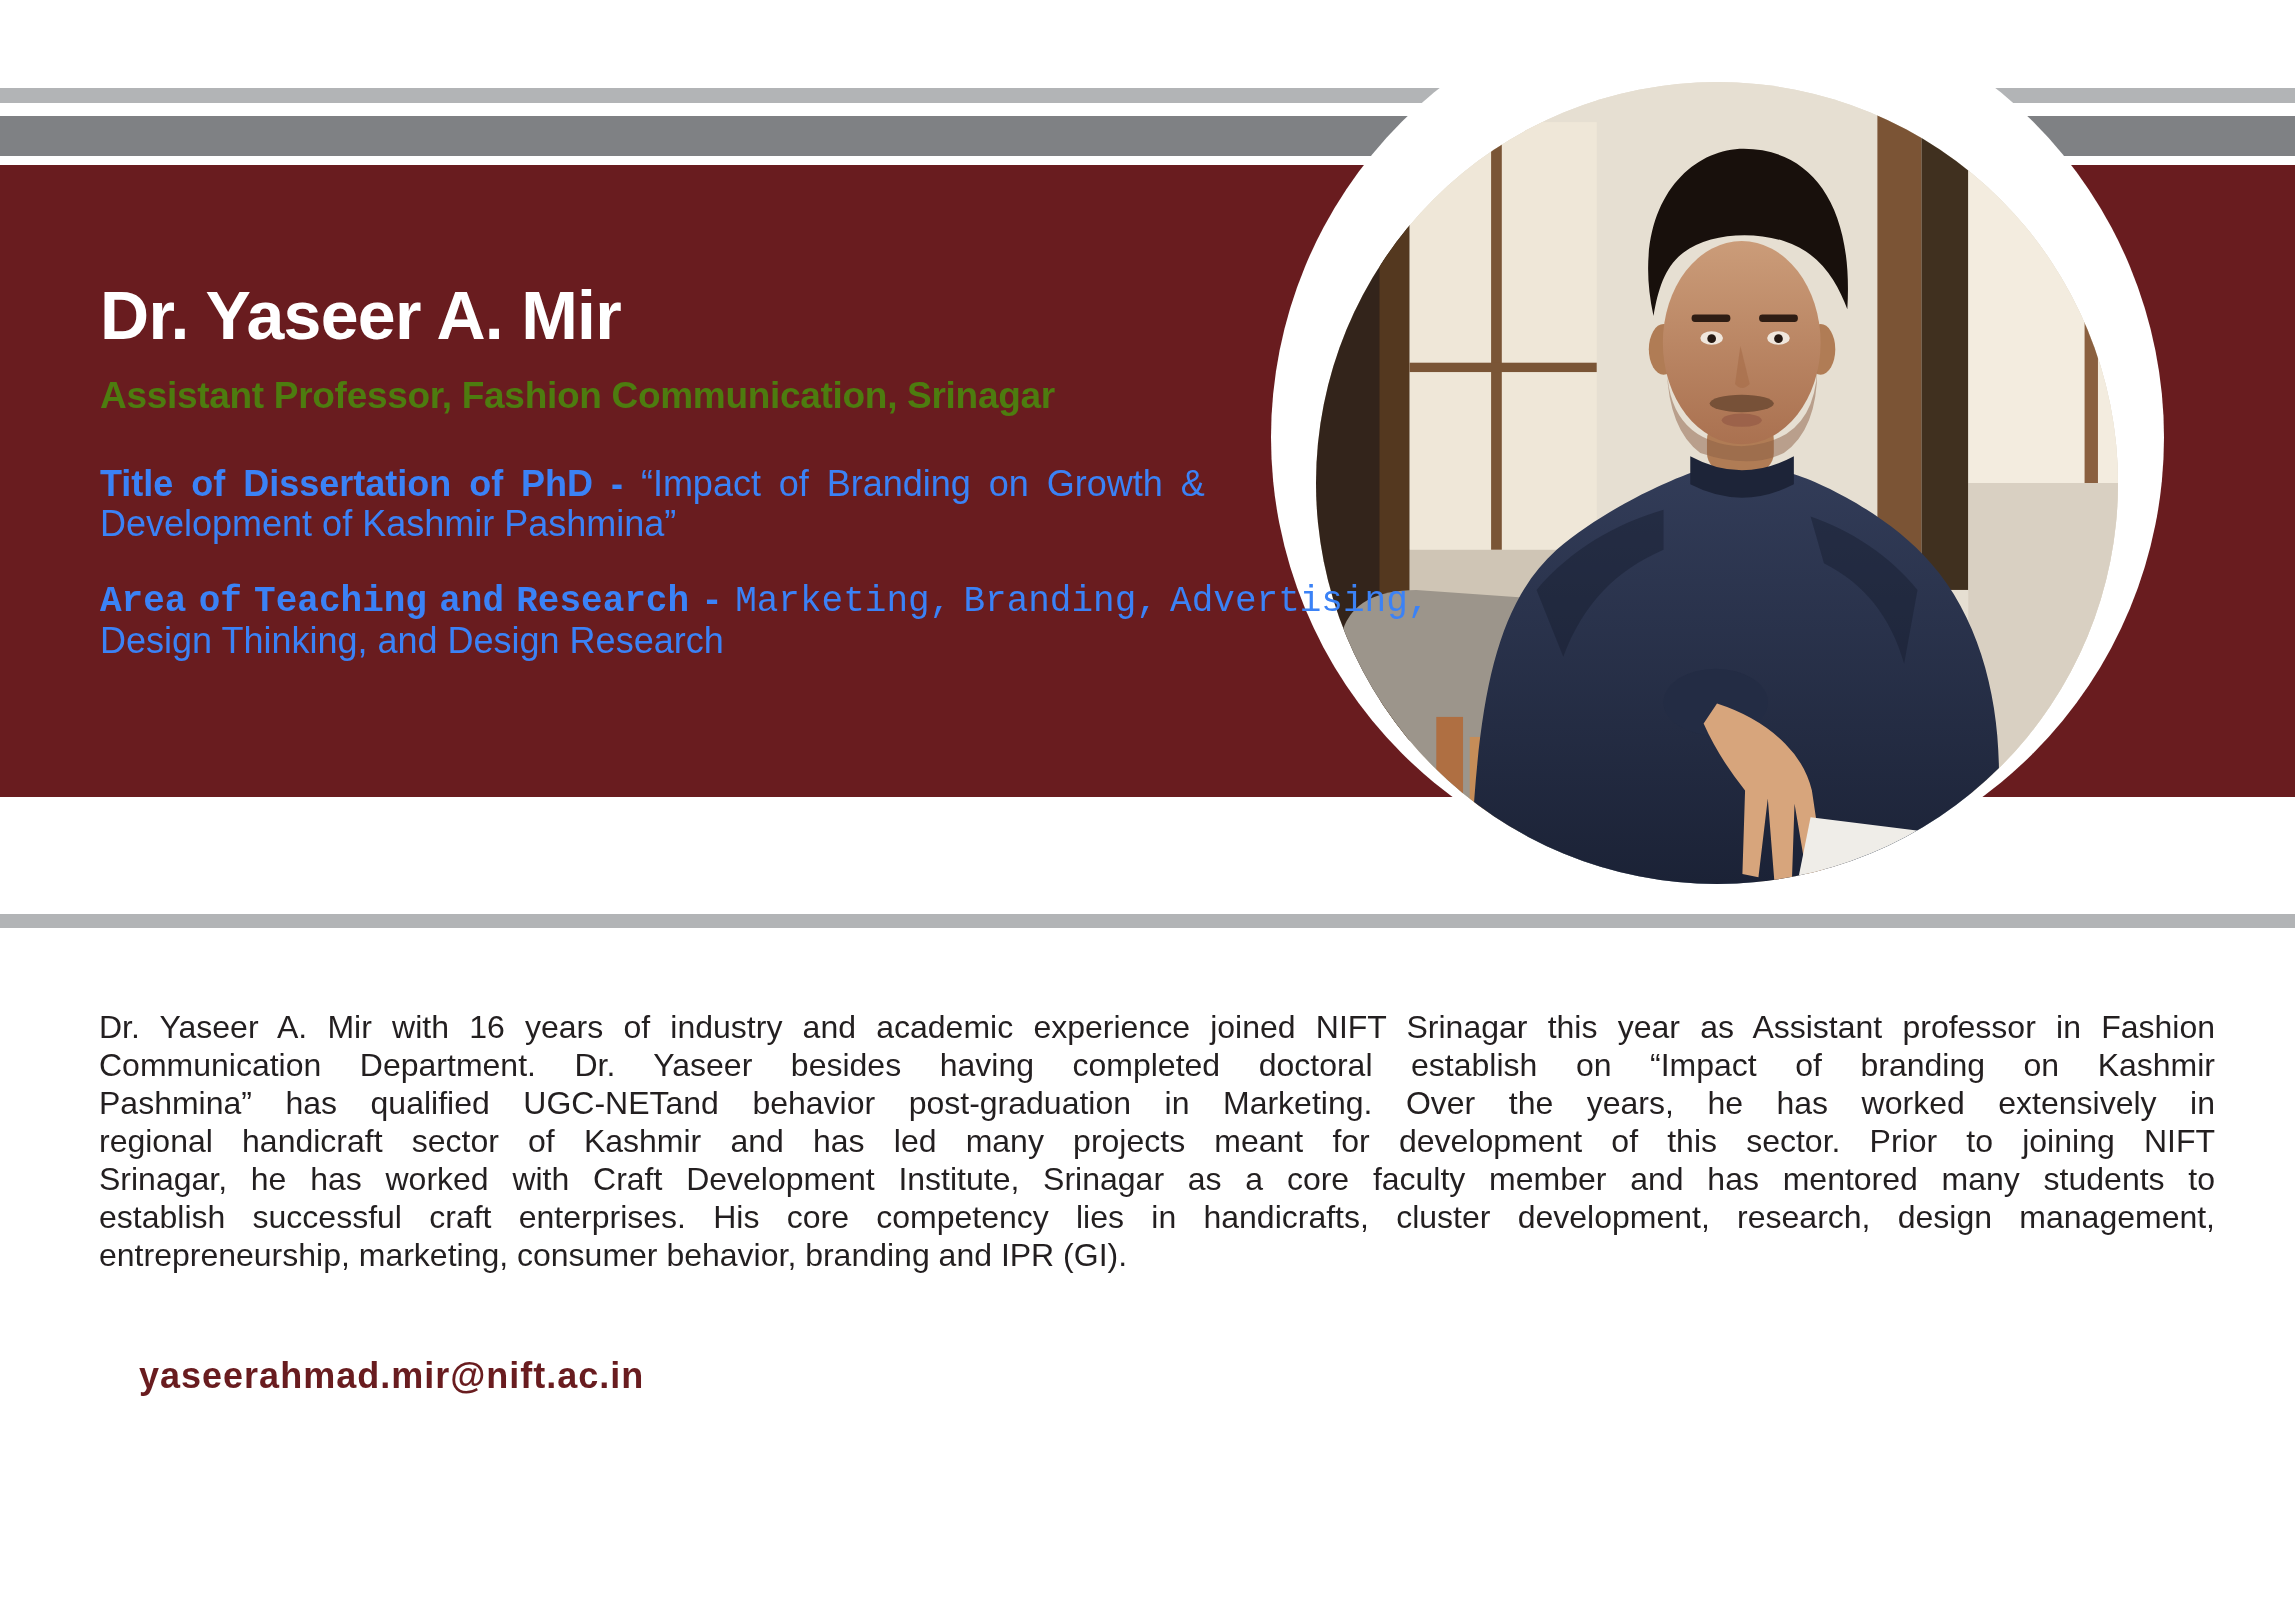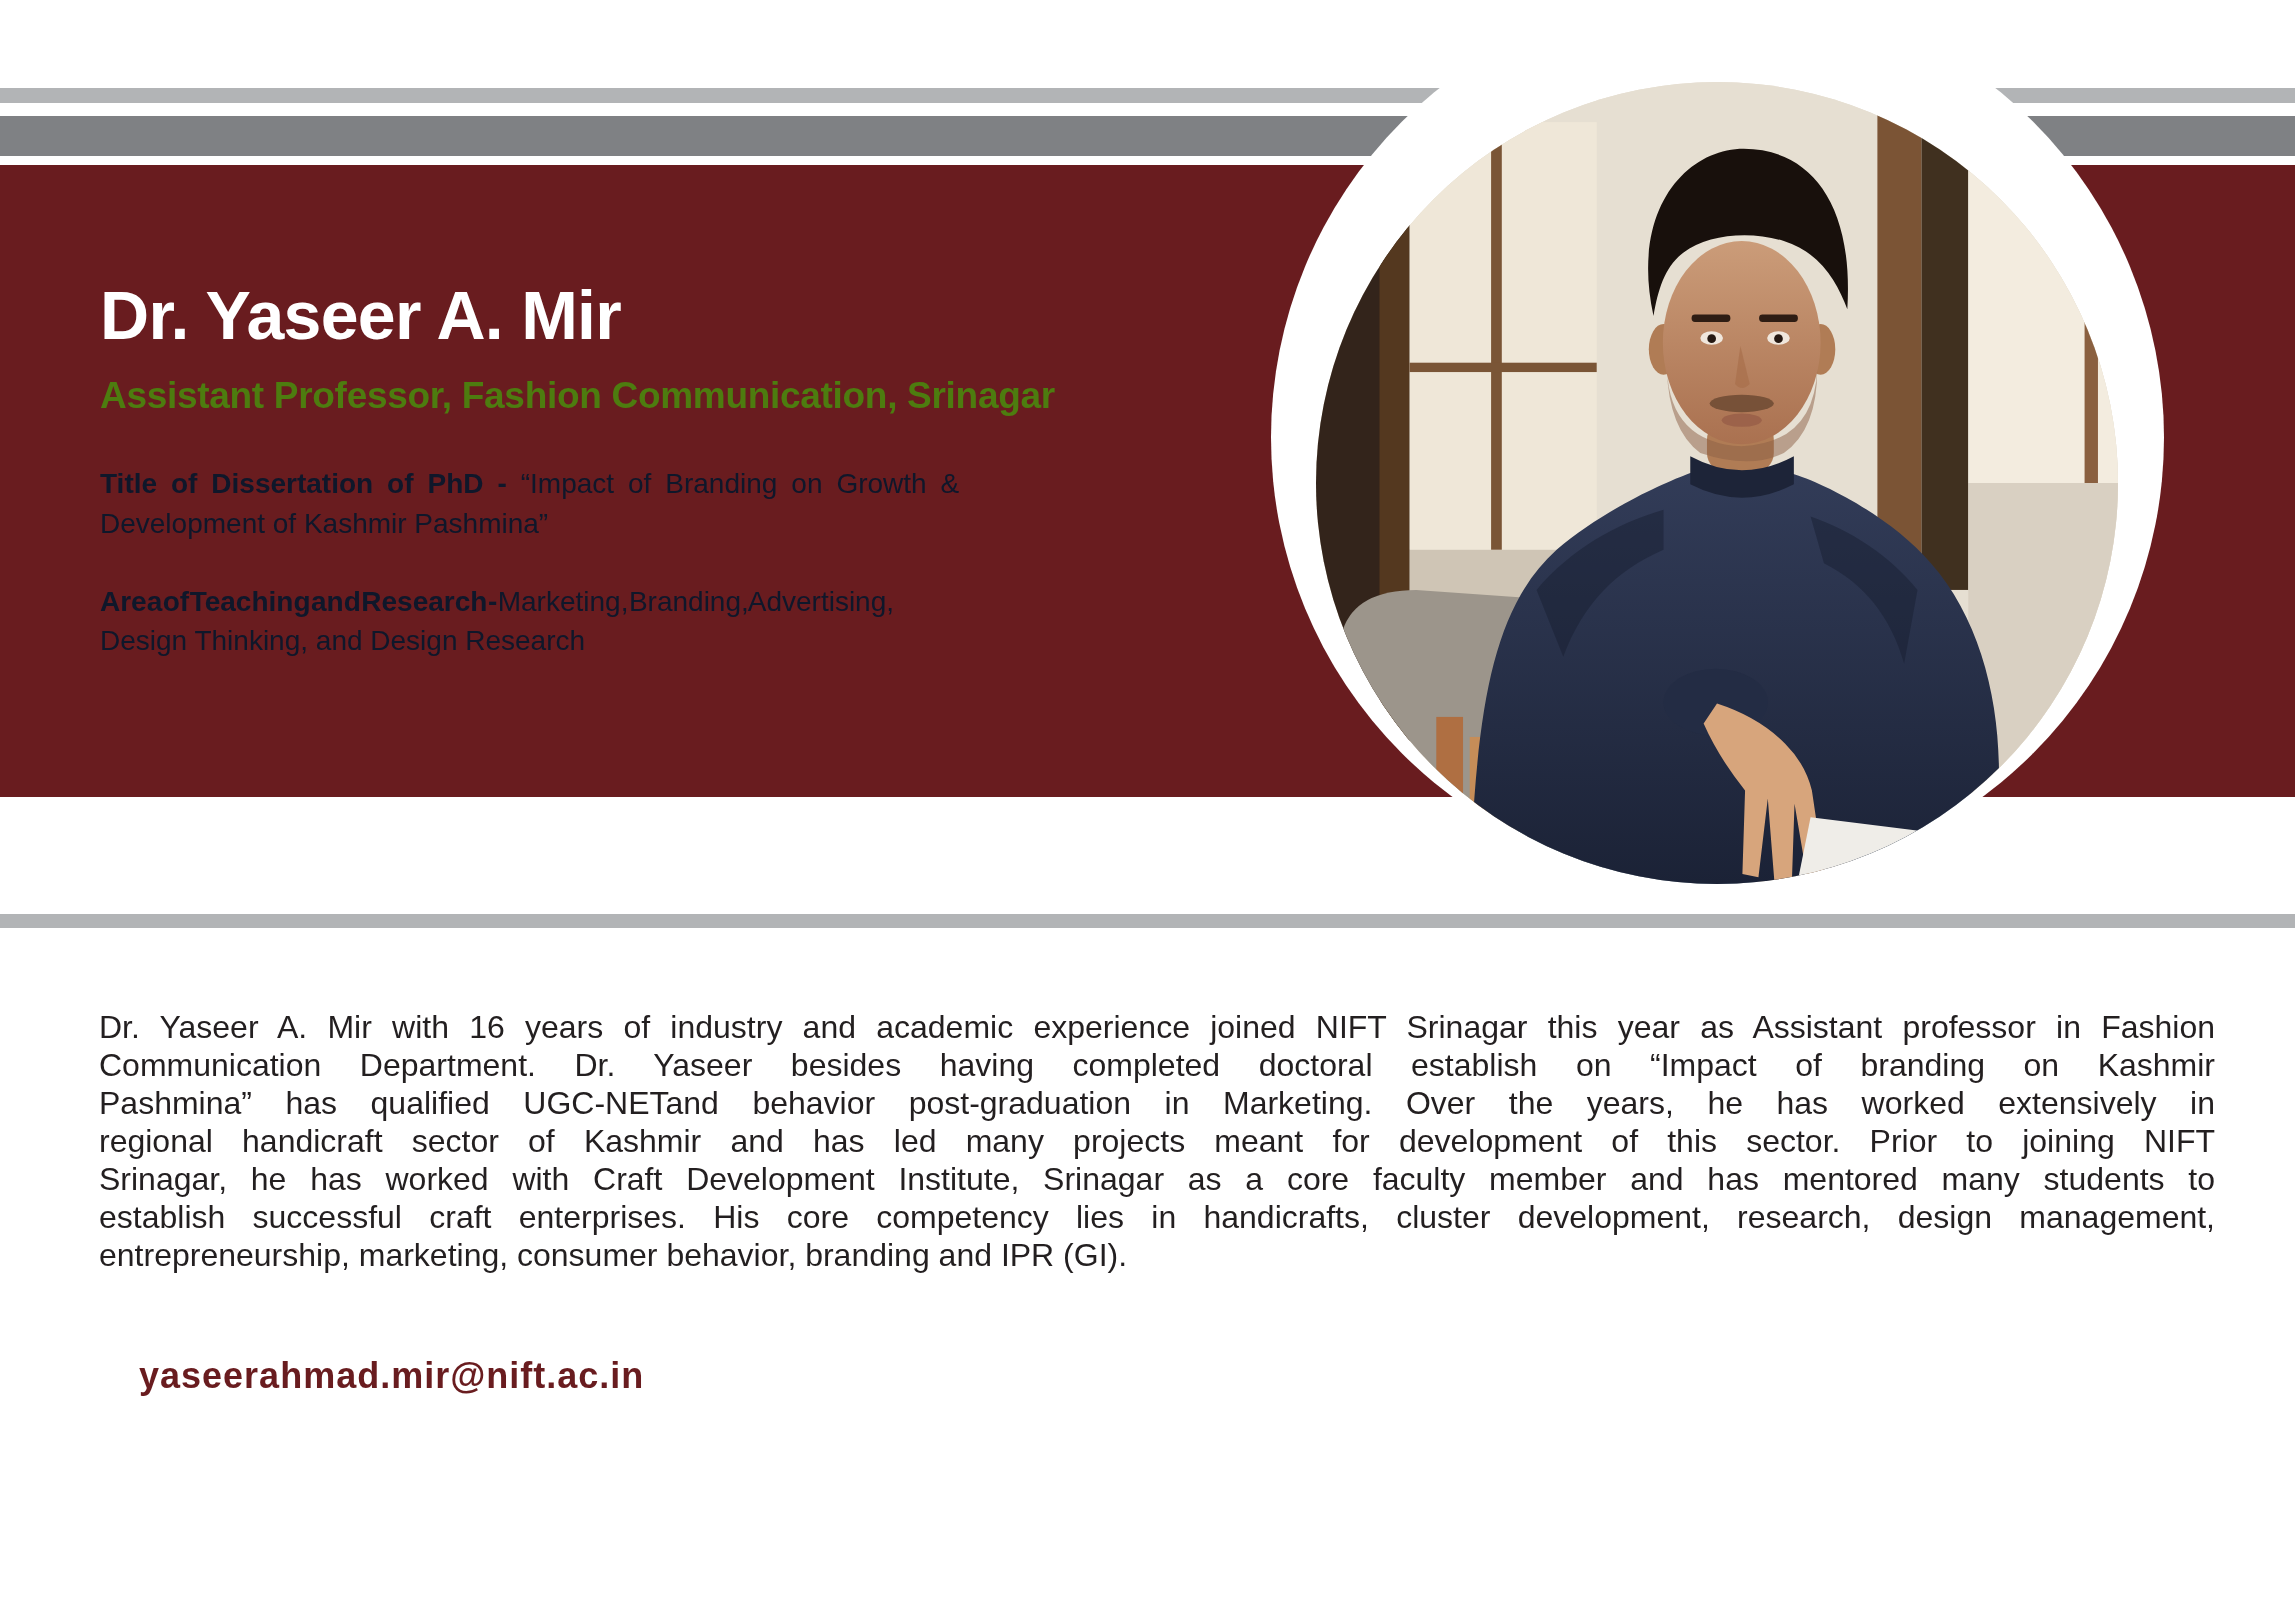--- a/index.html
+++ b/index.html
@@ -34,28 +34,28 @@
     color: #ffffff; font-size: 68px; font-weight: 800;
     letter-spacing: -0.7px; line-height: 73px; white-space: nowrap;
   }
   .subtitle {
     position: absolute; left: 100px; top: 374px;
     color: #4d7c0f; font-size: 37px; font-weight: 700;
     line-height: 43px; white-space: nowrap; letter-spacing: -0.3px;
   }
   .info-block {
     position: absolute; left: 100px; width: 1069px;
-    color: #0f172a; font-size: 28px; font-weight: 400; line-height: 40px;
+    color: #3b82f6; font-size: 36px; font-weight: 400; line-height: 40px;
   }
   .info-dissertation { top: 464px; }
   .info-area { top: 582px; line-height: 39px; }
   .info-block .bold { font-weight: 700; }
   .line { white-space: nowrap; }
   .spacing-wide  { word-spacing: 0.22em; }
-  .spacing-tight { word-spacing: -0.26em; }
+  .spacing-tight { word-spacing: -0.26em; font-family: Liberation Mono, monospace; }
 
   .bio {
     position: absolute; left: 99px; top: 1008px; width: 2116px;
     color: #231f20; font-size: 32px; line-height: 38px; font-weight: 400;
   }
   .bio-line { text-align: justify; text-align-last: justify; white-space: normal; }
   .bio-line:last-child { text-align-last: left; }
 
   .email {
     position: absolute; left: 99px; top: 1355px;

